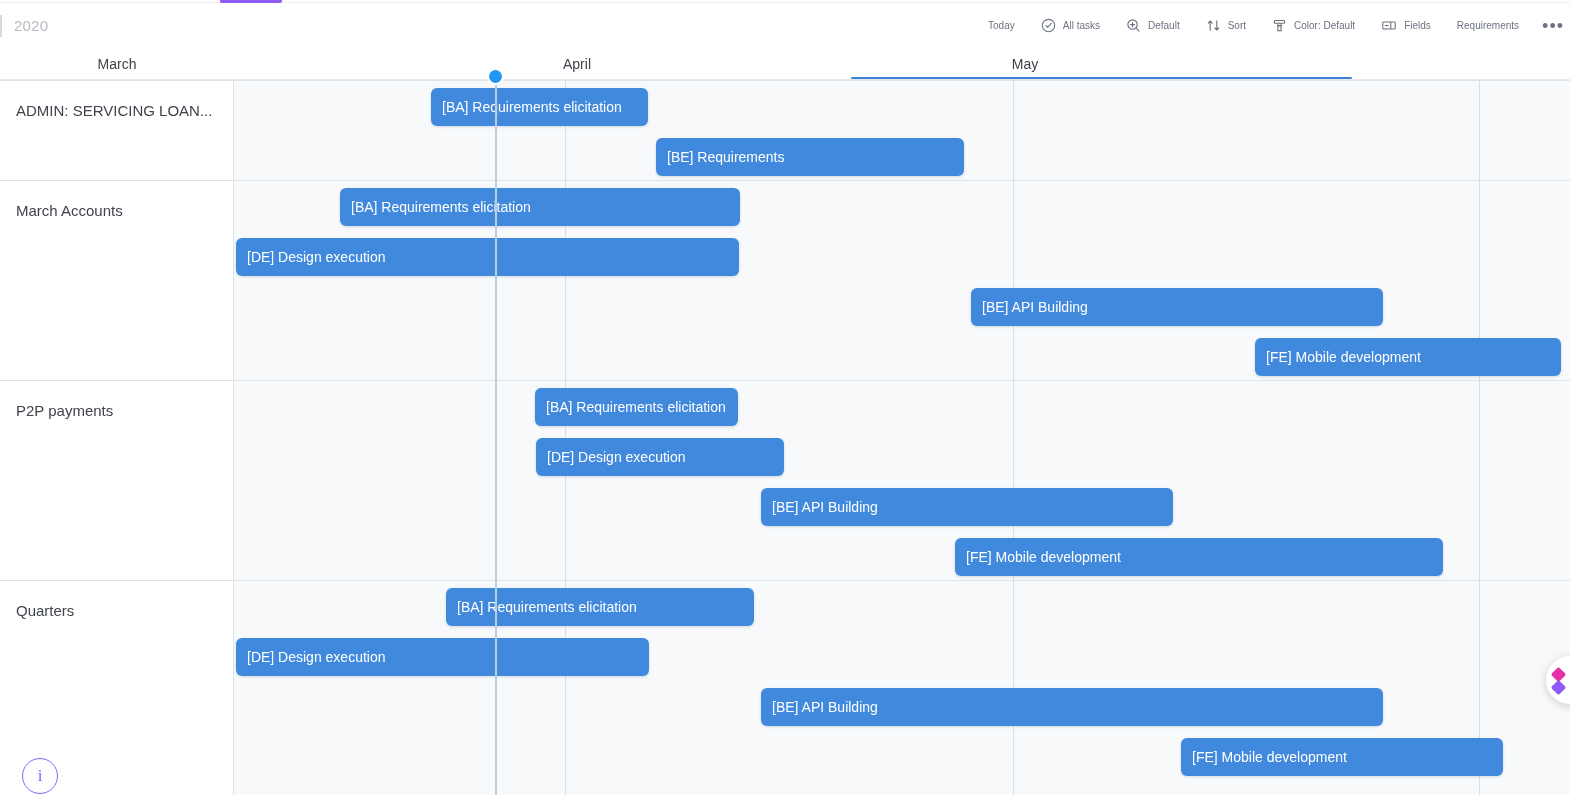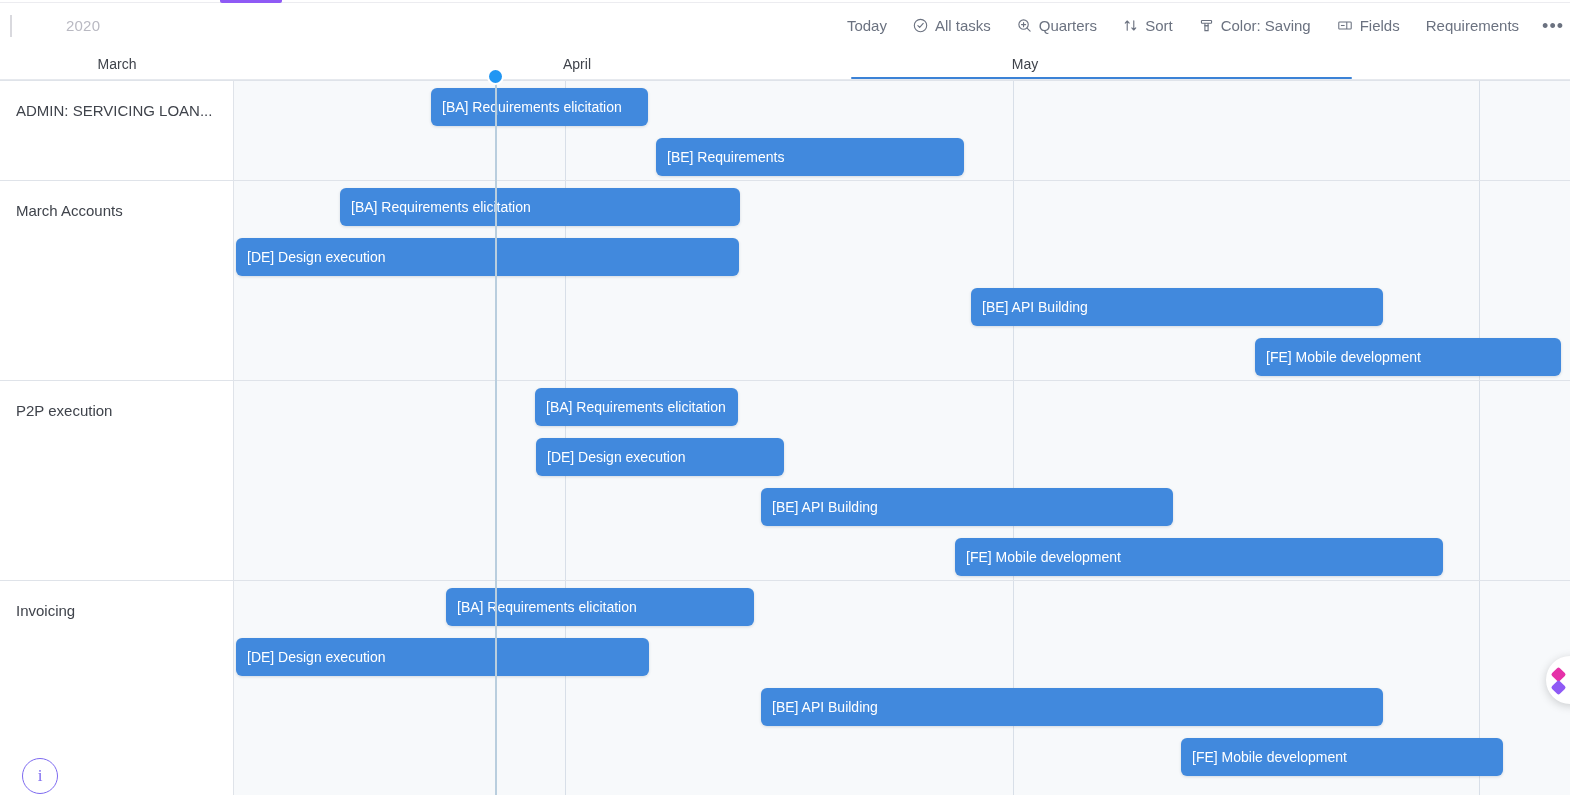--- a/index.html
+++ b/index.html
@@ -22,33 +22,33 @@
     position: absolute; left: 0; top: 2px; width: 1570px; height: 1px;
     background: #ececf0;
   }
 
   
   .toolbar {
     position: absolute; left: 0; top: 3px; width: 1570px; height: 45px;
     display: flex; align-items: center;
   }
   .year-wrap {
-    display: flex; align-items: center; height: 26px; margin-left: 10px; gap: 42px;
+    display: flex; align-items: center; height: 26px; 
   }
   .year-bar { width: 2px; height: 22px; background: #d9d9de; margin-right: 12px; }
   .year-label {
     font-size: 15px; color: #b9b9c2; letter-spacing: .2px;
   }
   .toolbar-spacer { flex: 1; }
   .toolbar-items {
     display: flex; align-items: center; gap: 0px; padding-right: 2px;
   }
   .tb-item {
     display: flex; align-items: center; gap: 7px;
-    font-size: 15px; color: #6b7280; padding: 6px 13px;
+    font-size: 10px; color: #6b7280; padding: 6px 13px;
     white-space: nowrap; cursor: pointer; border-radius: 4px;
   }
   .tb-item svg { display: block; }
   .tb-dots {
     display: flex; align-items: center; padding: 6px 4px 6px 10px;
     color: #6b7280; cursor: pointer; letter-spacing: 1px; font-size: 18px;
     line-height: 8px;
   }
 
   
@@ -178,42 +178,42 @@
       </div>
 
       <div class="tb-item">
         <span>
           <svg width="15" height="15" viewBox="0 0 16 16" fill="none" stroke="#6b7280" stroke-width="1.2">
             <circle cx="7" cy="7" r="5"></circle>
             <path d="M7 4.8v4.4M4.8 7h4.4" stroke-linecap="round"></path>
             <path d="M10.7 10.7 L14 14" stroke-linecap="round"></path>
           </svg>
         </span>
-        <span>Quarters</span>
+        <span>Default</span>
       </div>
 
       <div class="tb-item">
         <span>
           <svg width="15" height="15" viewBox="0 0 16 16" fill="none" stroke="#6b7280" stroke-width="1.2">
             <path d="M4.5 13V3.2M4.5 3.2 L2.4 5.5M4.5 3.2 L6.6 5.5" stroke-linecap="round" stroke-linejoin="round"></path>
             <path d="M11.5 3v9.8M11.5 12.8 L9.4 10.5M11.5 12.8 L13.6 10.5" stroke-linecap="round" stroke-linejoin="round"></path>
           </svg>
         </span>
         <span>Sort</span>
       </div>
 
       <div class="tb-item">
         <span>
           <svg width="15" height="15" viewBox="0 0 16 16" fill="none" stroke="#6b7280" stroke-width="1.2">
             <rect x="2.6" y="2.6" width="10.8" height="3" rx="0.7"></rect>
             <path d="M6.3 5.6v2.6h3.4V5.6"></path>
             <path d="M6.3 8.2h3.4v5.2H6.3z"></path>
           </svg>
         </span>
-        <span>Color: Saving</span>
+        <span>Color: Default</span>
       </div>
 
       <div class="tb-item">
         <span>
           <svg width="16" height="15" viewBox="0 0 18 16" fill="none" stroke="#6b7280" stroke-width="1.2">
             <rect x="2" y="4" width="14" height="8" rx="1"></rect>
             <path d="M11 4v8"></path>
             <path d="M4.4 8h4.2"></path>
           </svg>
         </span>
@@ -263,35 +263,35 @@
         <div class="bar" style="left: 236px; width: 503px; top: 158px;">
           <span>[DE] Design execution</span>
         </div>
         <div class="bar" style="left: 971px; width: 412px; top: 208px;">
           <span>[BE] API Building</span>
         </div>
         <div class="bar" style="left: 1255px; width: 306px; top: 258px;">
           <span>[FE] Mobile development</span>
         </div>
         <div class="row-sep" style="top: 300px;"></div>
-        <div class="row-label" style="top: 322px;">P2P execution</div>
+        <div class="row-label" style="top: 322px;">P2P payments</div>
         <div class="bar" style="left: 535px; width: 203px; top: 308px;">
           <span>[BA] Requirements elicitation</span>
         </div>
         <div class="bar" style="left: 536px; width: 248px; top: 358px;">
           <span>[DE] Design execution</span>
         </div>
         <div class="bar" style="left: 761px; width: 412px; top: 408px;">
           <span>[BE] API Building</span>
         </div>
         <div class="bar" style="left: 955px; width: 488px; top: 458px;">
           <span>[FE] Mobile development</span>
         </div>
         <div class="row-sep" style="top: 500px;"></div>
-        <div class="row-label" style="top: 522px;">Invoicing</div>
+        <div class="row-label" style="top: 522px;">Quarters</div>
         <div class="bar" style="left: 446px; width: 308px; top: 508px;">
           <span>[BA] Requirements elicitation</span>
         </div>
         <div class="bar" style="left: 236px; width: 413px; top: 558px;">
           <span>[DE] Design execution</span>
         </div>
         <div class="bar" style="left: 761px; width: 622px; top: 608px;">
           <span>[BE] API Building</span>
         </div>
         <div class="bar" style="left: 1181px; width: 322px; top: 658px;">

